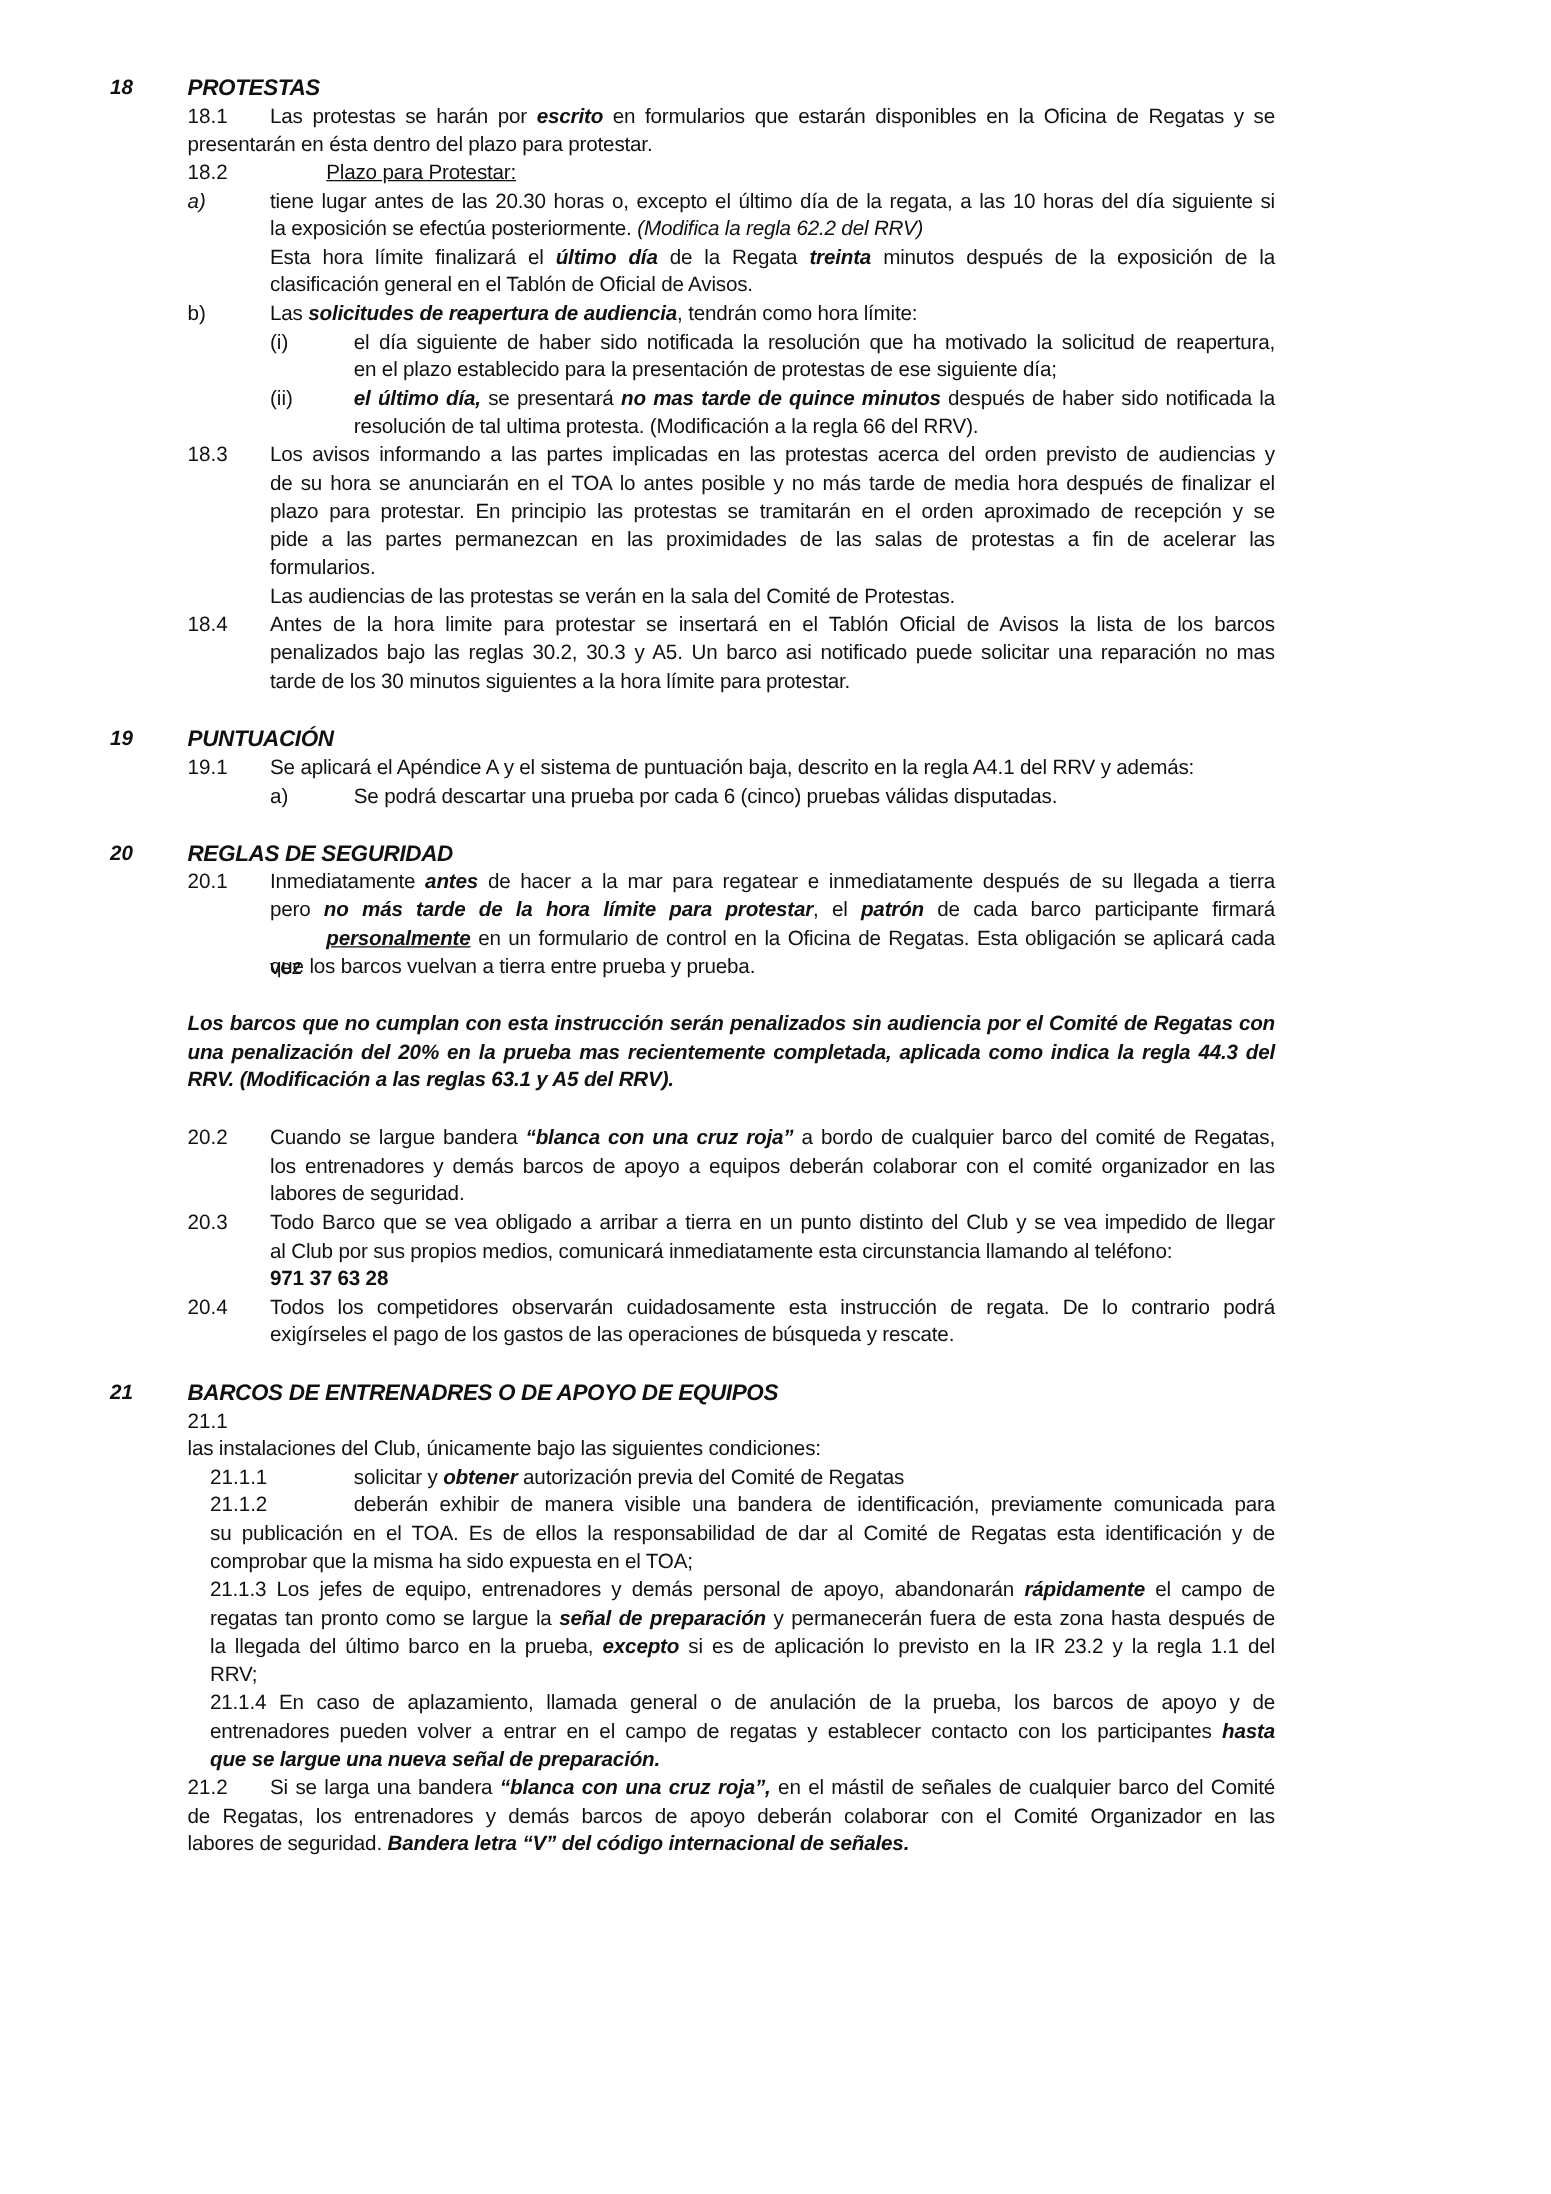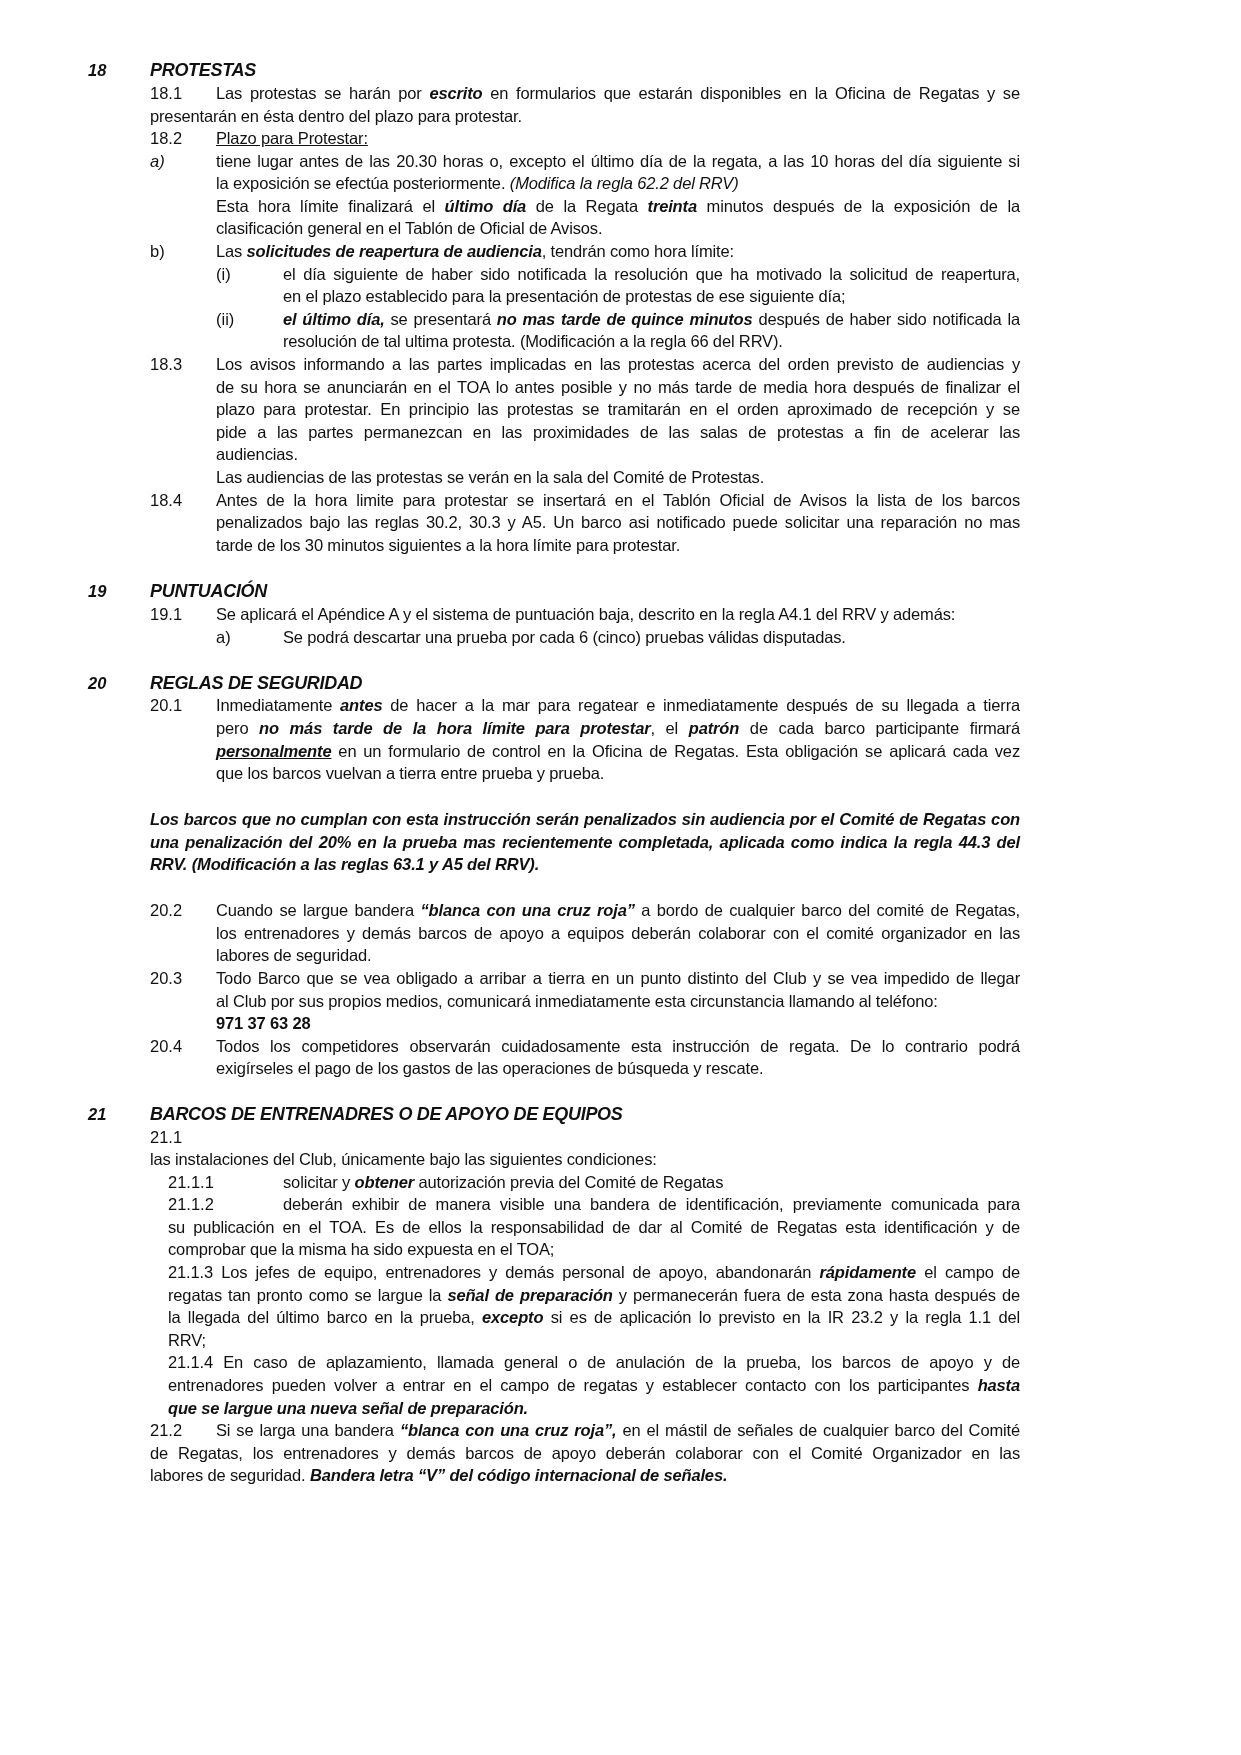--- a/index.html
+++ b/index.html
@@ -31,21 +31,21 @@
   .sec-title {
     position: absolute; left: 150px;
     font-weight: bold; font-style: italic;
     font-size: 18px; line-height: 22.6px;
     letter-spacing: -0.3px;
   }
   .num { position: absolute; font-size: 16.5px; line-height: 22.6px; }
   .bi { font-weight: bold; font-style: italic; }
   .b { font-weight: bold; text-align: right; }
   .i { font-style: italic; }
-  .u { text-decoration: underline; }
+  .u { text-decoration: underline; margin-left: 45px; }
 </style>
 </head>
 <body>
 
 <div class="page">
 
   <div class="sec-num" style="top:59px">18</div>
   <div class="sec-title" style="top:59px">PROTESTAS</div>
 
   <div class="num" style="left:150px;top:82px">18.1</div>
@@ -70,21 +70,21 @@
 
   <div class="num" style="left:216px;top:308px">(ii)</div>
   <div class="line just" style="left:283px;top:308px;width:737px"><span class="bi">el último día,</span><span> se presentará </span><span class="bi">no mas tarde de quince minutos</span><span> después de haber sido notificada la</span></div>
   <div class="line" style="left:283px;top:330px">resolución de tal ultima protesta. (Modificación a la regla 66 del RRV).</div>
 
   <div class="num" style="left:150px;top:353px">18.3</div>
   <div class="line just" style="left:216px;top:376px;width:804px">de su hora se anunciarán en el TOA lo antes posible y no más tarde de media hora después de finalizar el</div>
   <div class="line just" style="left:216px;top:353px;width:804px">Los avisos informando a las partes implicadas en las protestas acerca del orden previsto de audiencias y</div>
   <div class="line just" style="left:216px;top:398px;width:804px">plazo para protestar. En principio las protestas se tramitarán en el orden aproximado de recepción y se</div>
   <div class="line just" style="left:216px;top:421px;width:804px">pide a las partes permanezcan en las proximidades de las salas de protestas a fin de acelerar las</div>
-  <div class="line" style="left:216px;top:443px">audiencias.</div>
+  <div class="line" style="left:216px;top:443px">formularios.</div>
   <div class="line" style="left:216px;top:466px">Las audiencias de las protestas se verán en la sala del Comité de Protestas.</div>
 
   <div class="num" style="left:150px;top:489px">18.4</div>
   <div class="line just" style="left:216px;top:489px;width:804px">Antes de la hora limite para protestar se insertará en el Tablón Oficial de Avisos la lista de los barcos</div>
   <div class="line just" style="left:216px;top:511px;width:804px">penalizados bajo las reglas 30.2, 30.3 y A5. Un barco asi notificado puede solicitar una reparación no mas</div>
   <div class="line" style="left:216px;top:534px">tarde de los 30 minutos siguientes a la hora límite para protestar.</div>
 
   <div class="sec-num" style="top:580px">19</div>
   <div class="sec-title" style="top:580px">PUNTUACIÓN</div>
 

